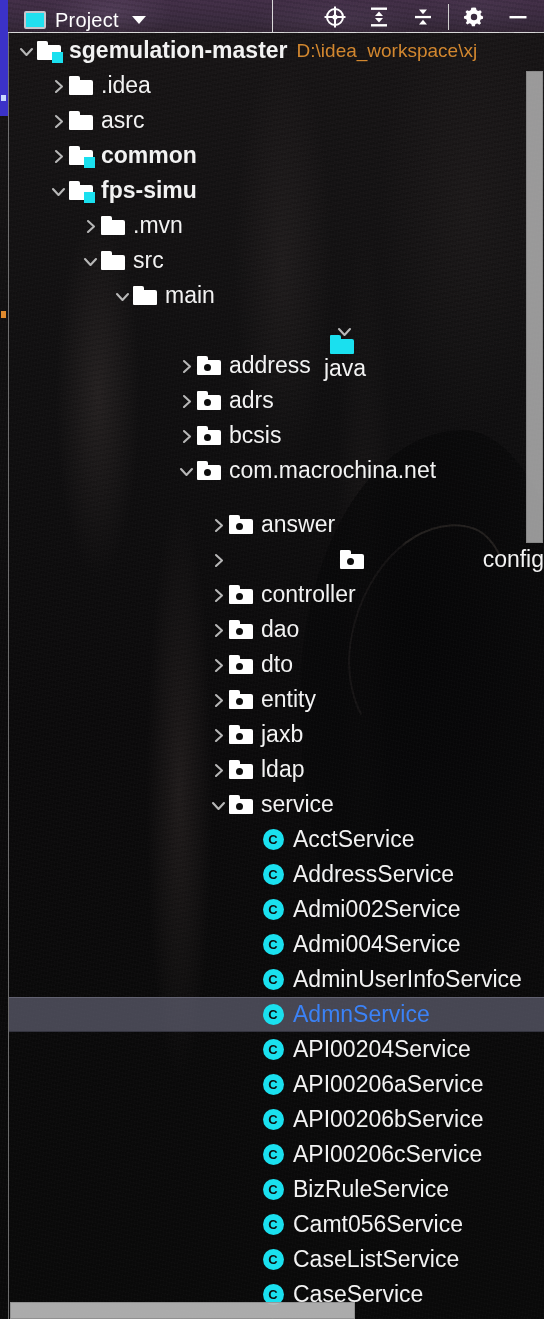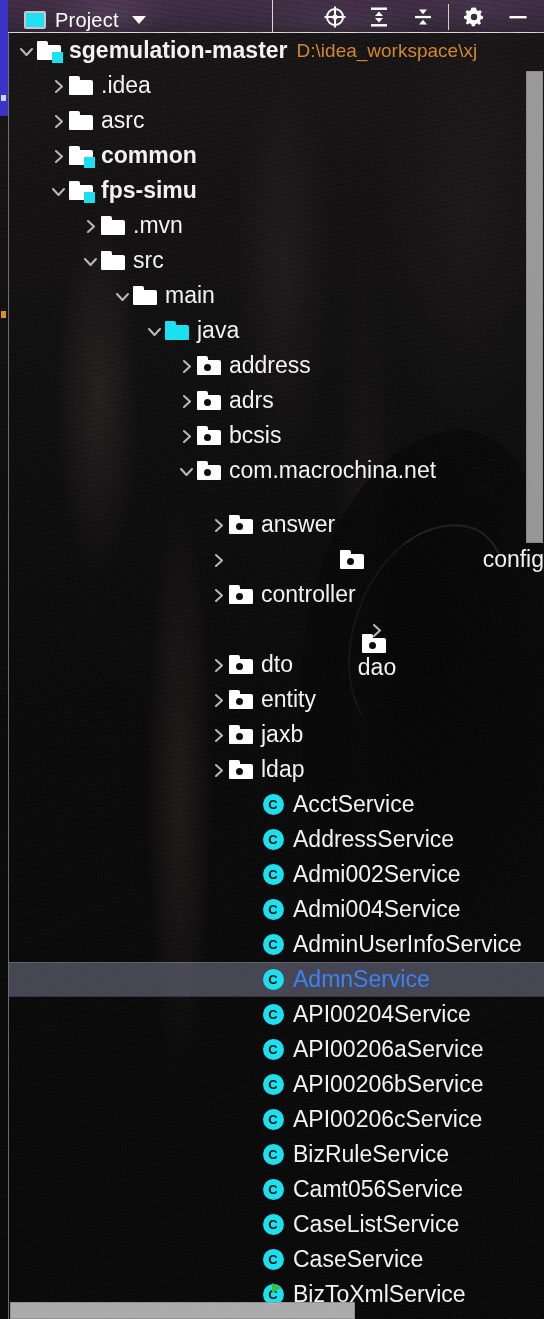--- a/index.html
+++ b/index.html
@@ -503,21 +503,21 @@
           </svg>
         </div>
         <div class="node-icon">
           <span class="fld">
             <span class="tab"></span>
             <span class="body"></span>
           </span>
         </div>
         <span class="label">main</span>
       </div>
-      <div class="row" style="padding-left: 137px;">
+      <div class="row" style="padding-left: 137px; flex-direction: column;">
         <div class="twisty">
           <svg width="16" height="16" viewBox="0 0 16 16">
             <path d="M2 5 L7.5 11 L13 5" fill="none" stroke="#b7b7b7" stroke-width="2.1" stroke-linecap="round" stroke-linejoin="round"></path>
           </svg>
         </div>
         <div class="node-icon">
           <span class="fld src">
             <span class="tab"></span>
             <span class="body"></span>
           </span>
@@ -622,21 +622,21 @@
         </div>
         <div class="node-icon">
           <span class="fld pkg">
             <span class="tab"></span>
             <span class="body"></span>
             <span class="dot"></span>
           </span>
         </div>
         <span class="label">controller</span>
       </div>
-      <div class="row" style="padding-left: 201px; flex-direction: column;">
+      <div class="row" style="padding-left: 201px;">
         <div class="twisty">
           <svg width="16" height="16" viewBox="0 0 16 16">
             <path d="M5 2 L11 7.5 L5 13" fill="none" stroke="#b7b7b7" stroke-width="2.1" stroke-linecap="round" stroke-linejoin="round"></path>
           </svg>
         </div>
         <div class="node-icon">
           <span class="fld pkg">
             <span class="tab"></span>
             <span class="body"></span>
             <span class="dot"></span>
@@ -696,20 +696,35 @@
           </svg>
         </div>
         <div class="node-icon">
           <span class="fld pkg">
             <span class="tab"></span>
             <span class="body"></span>
             <span class="dot"></span>
           </span>
         </div>
         <span class="label">ldap</span>
+      </div>
+      <div class="row" style="padding-left: 201px;">
+        <div class="twisty">
+          <svg width="16" height="16" viewBox="0 0 16 16">
+            <path d="M2 5 L7.5 11 L13 5" fill="none" stroke="#b7b7b7" stroke-width="2.1" stroke-linecap="round" stroke-linejoin="round"></path>
+          </svg>
+        </div>
+        <div class="node-icon">
+          <span class="fld pkg">
+            <span class="tab"></span>
+            <span class="body"></span>
+            <span class="dot"></span>
+          </span>
+        </div>
+        <span class="label">service</span>
       </div>
       <div class="row" style="padding-left: 233px;">
         <div class="twisty"></div>
         <div class="node-icon">
           <span class="cls-icon">C</span>
         </div>
         <span class="label">AcctService</span>
       </div>
       <div class="row" style="padding-left: 233px;">
         <div class="twisty"></div>

